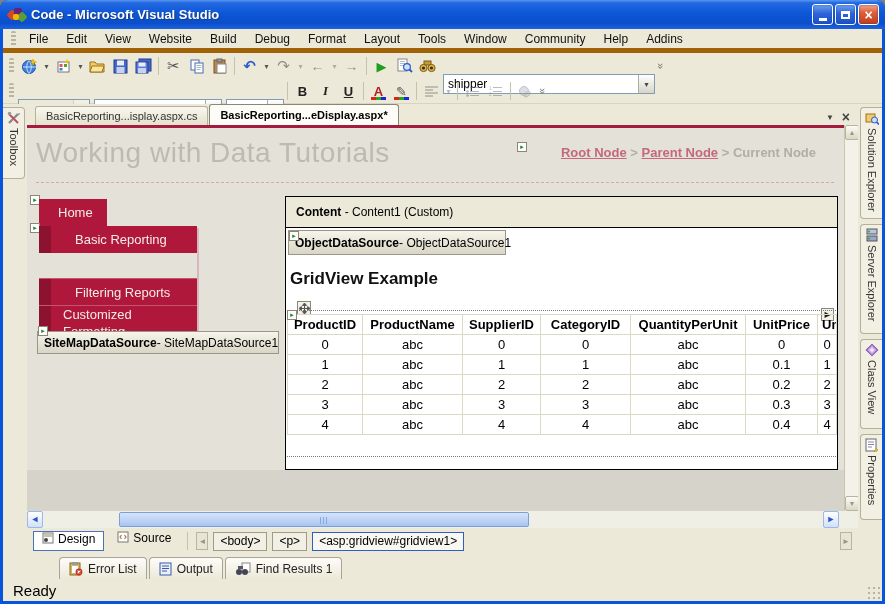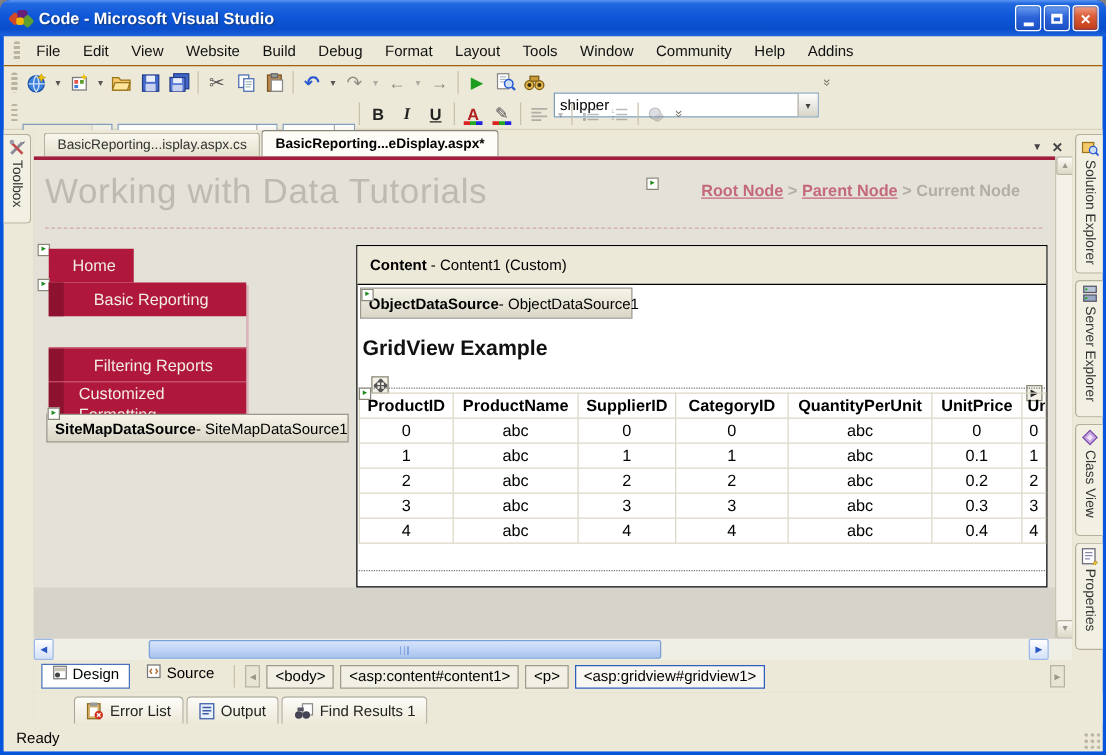--- a/index.html
+++ b/index.html
@@ -14,21 +14,21 @@
   .title-text{color:#fff;font-weight:bold;font-size:13px;text-shadow:1px 1px 1px #1b3d7a;flex:1;}
   .winbtns{display:flex;gap:2px;}
   .winbtn{width:21px;height:21px;border-radius:3px;border:1px solid #fff;display:flex;align-items:center;justify-content:center;color:#fff;font-size:14px;font-weight:bold;
     background:linear-gradient(180deg,#6EA1F2,#2D64D8 45%,#1C50C8);box-shadow:inset 0 0 2px #1a46a8;}
   .winbtn.close{background:linear-gradient(180deg,#F2A58C,#DD5F39 40%,#C33C16);}
   .minglyph{display:block;width:8px;height:3px;background:#fff;margin-top:9px;}
   .maxglyph{display:block;width:9px;height:8px;border:2px solid #fff;border-top-width:3px;}
   
   .client{position:absolute;top:29px;left:3px;right:3px;bottom:3px;background:#ECE9D8;}
   
-  .menubar{position:absolute;top:0;left:0;right:0;height:24px;display:flex;align-items:center;padding-left:4px;border-bottom:1px solid #a16207;}
+  .menubar{position:absolute;top:0;left:0;right:0;height:24px;display:flex;align-items:center;padding-left:4px;border-bottom:5px solid #a16207;}
   .grip{width:5px;height:16px;margin:0 4px;background:repeating-linear-gradient(180deg,#B8B4A0 0 2px,transparent 2px 4px);border-radius:2px;}
   .menuitem{padding:3px 9px;font-size:12px;color:#111;}
   
   .toolbar{position:absolute;left:0;right:0;display:flex;align-items:center;padding-left:2px;}
   .tb1{top:24px;height:26px;}
   .tb2{top:50px;height:25px;border-bottom:1px solid #D8D4BE;}
   .tbtn{width:23px;height:22px;display:flex;align-items:center;justify-content:center;font-size:13px;position:relative;}
   .ddarrow{width:11px;height:22px;display:flex;align-items:center;justify-content:center;font-size:8px;color:#555;}
   .sep{width:1px;height:18px;background:#C6C2AC;margin:0 3px;}
   .dis{opacity:.4;filter:grayscale(70%);}
@@ -98,21 +98,21 @@
   .viewbtn{height:20px;display:flex;align-items:flex-start;gap:4px;padding:0 8px;font-size:12px;color:#000;}
   .viewbtn.sel{background:#fff;border:1px solid #4A72B8;}
   .tagbtn{height:19px;display:flex;align-items:center;padding:0 6px;font-size:12px;border:1px solid #9E9A8C;background:#F2F0E4;white-space:nowrap;color:#000;}
   .tagbtn.current{border:1px solid #2E5FC0;background:#F8F7F1;}
   .navarrow{width:12px;height:18px;border:1px solid #B8B4A2;background:#E8E5D4;color:#9A968A;font-size:8px;display:flex;align-items:center;justify-content:center;}
   .viewbar .rightarrow{margin-left:auto;margin-right:6px;}
   
   .bottom-tabs{position:absolute;top:450px;left:0;width:855px;height:25px;background:#ECE9D8;display:flex;align-items:flex-end;padding-left:32px;gap:2px;}
   .btab{height:22px;display:flex;align-items:center;gap:5px;padding:0 9px;font-size:12px;color:#222;border:1px solid #A9A49A;border-bottom:none;border-radius:4px 4px 0 0;background:linear-gradient(180deg,#FDFCF8,#ECE9D8);white-space:nowrap;}
   
-  .statusbar{position:absolute;left:0;right:0;bottom:0;height:22px;background:#ECE9D8;font-size:12px;display:flex;align-items:center;padding-left:10px;color:#000;}
+  .statusbar{position:absolute;left:0;right:0;bottom:0;height:22px;background:#ECE9D8;font-size:15px;display:flex;align-items:center;padding-left:10px;color:#000;}
   .sizegrip{position:absolute;right:2px;bottom:2px;width:14px;height:14px;background:radial-gradient(circle at 3px 3px,#B8B4A0 1.2px,transparent 1.5px) 0 0/5px 5px;}
   .icon-svg{display:block;}
   .txt-b{font-weight:bold;}
 </style>
 </head>
 <body>
 
 <div class="window">
 
   <div class="titlebar">
@@ -513,21 +513,20 @@
                 <rect x="1" y="1" width="10" height="10" fill="#fff" stroke="#777"></rect>
                 <path d="M4.5 4L3 6l1.5 2M7.5 4L9 6 7.5 8" stroke="#B06A28" fill="none" stroke-width="1.1"></path>
               </svg>
             <span>Source</span>
           </span>
           <span class="sep"></span>
           <span class="navarrow">
               <span>◄</span>
             </span>
           <span class="tagbtn">&lt;body&gt;</span>
-          <span class="tagbtn">&lt;asp:content#content1&gt;</span>
           <span class="tagbtn">&lt;p&gt;</span>
           <span class="tagbtn current">&lt;asp:gridview#gridview1&gt;</span>
           <span class="navarrow rightarrow">
               <span>►</span>
             </span>
         </div>
 
         <div class="bottom-tabs">
           <span class="btab">
             <svg class="icon-svg" width="14" height="15" viewBox="0 0 14 15">

